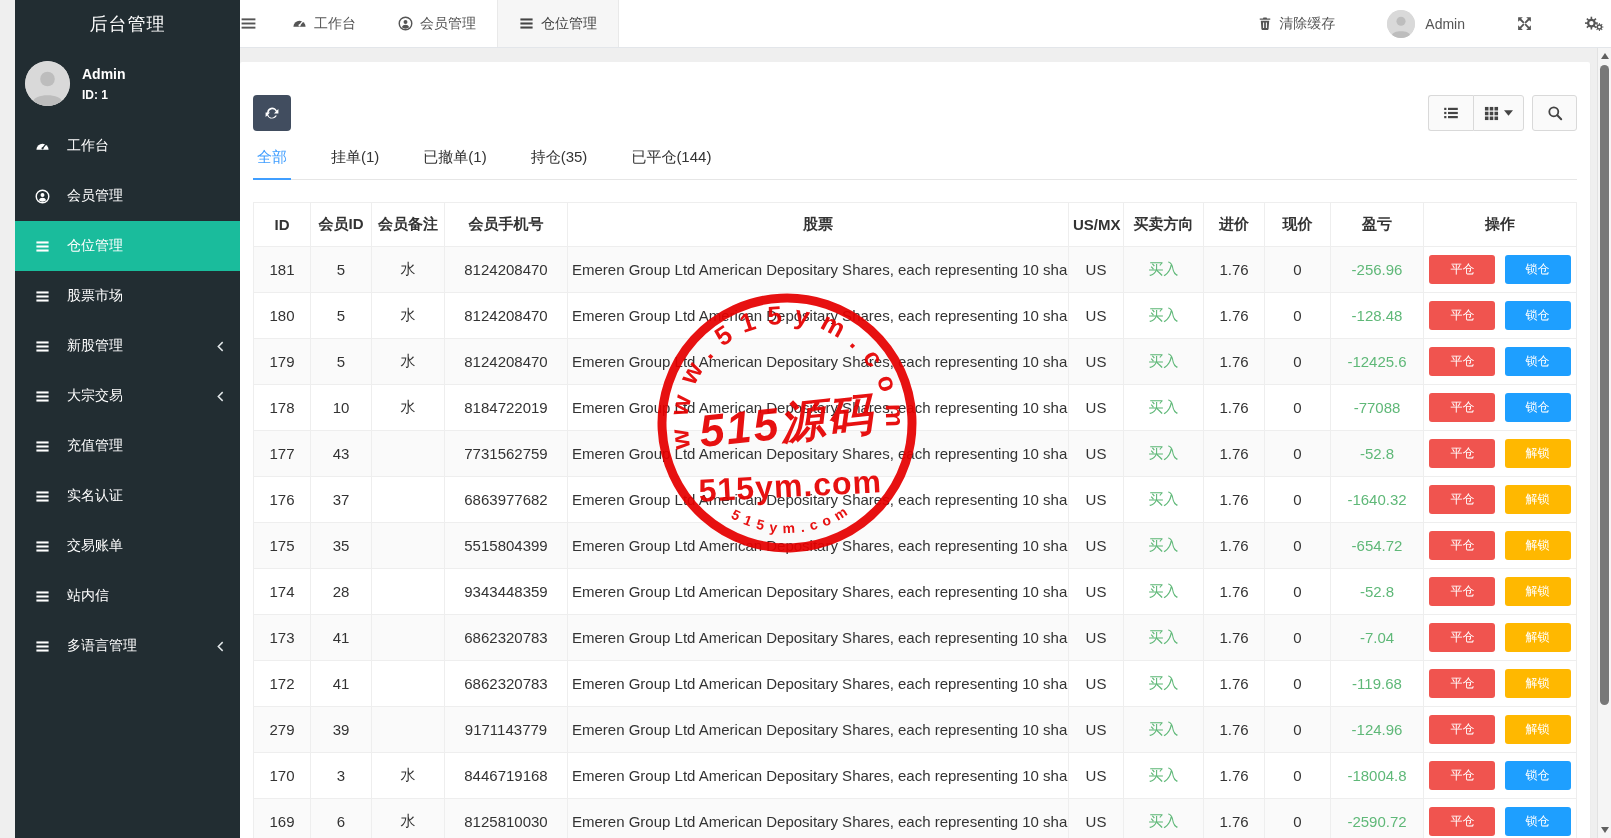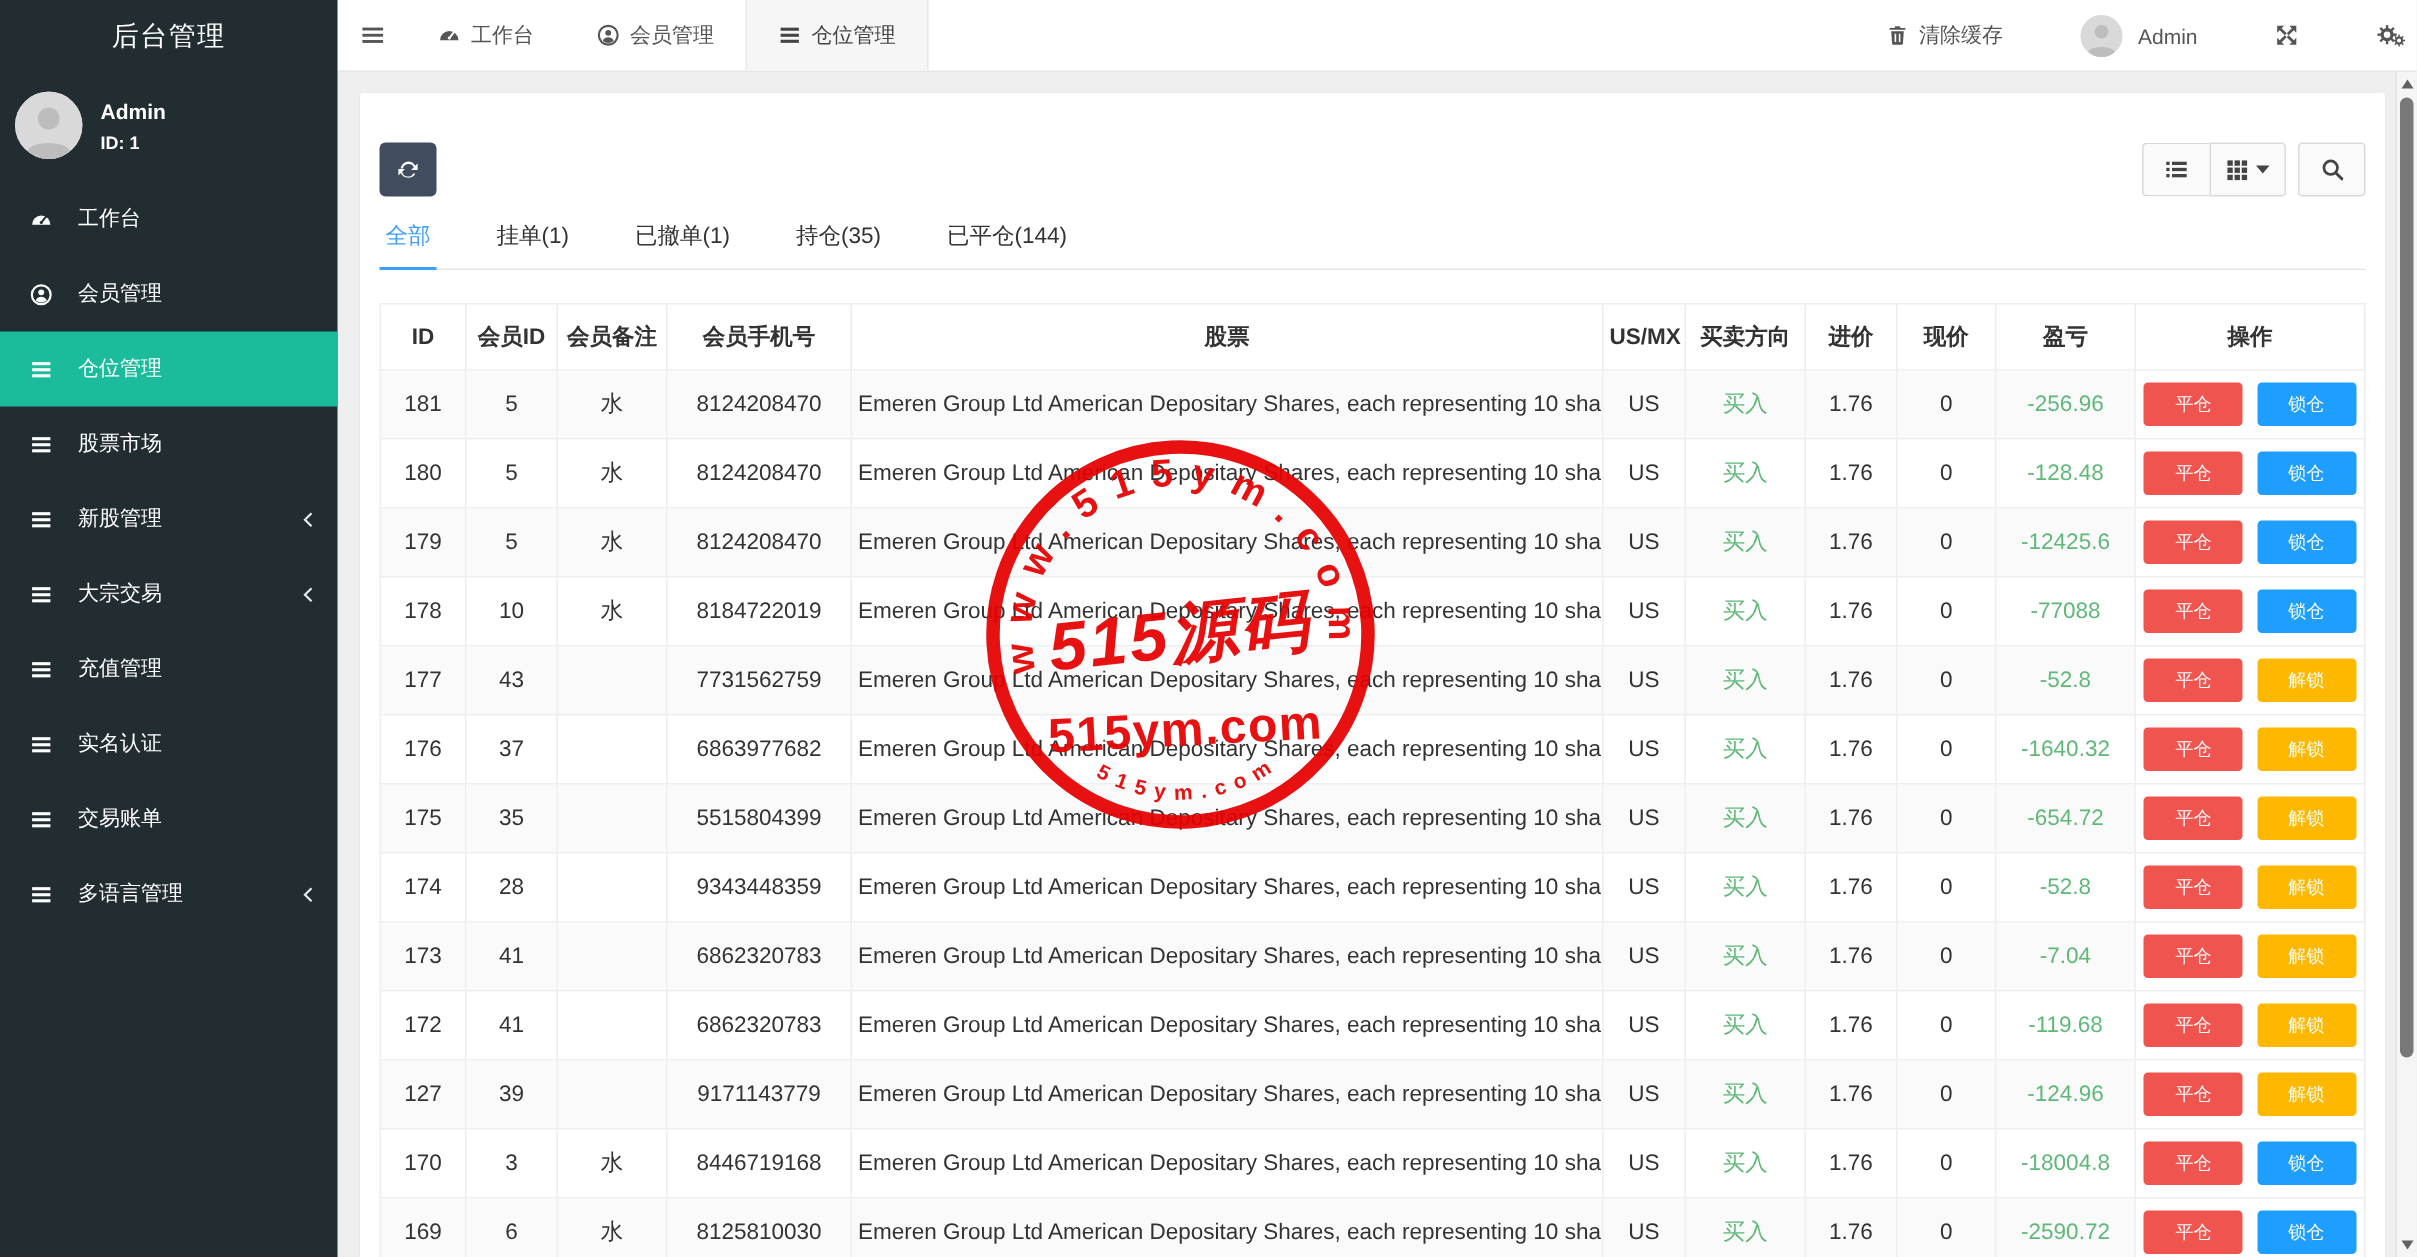--- a/index.html
+++ b/index.html
@@ -1,21 +1,21 @@
 <!DOCTYPE html>
 <html><head>
 <meta charset="utf-8">
 <style>
   *{margin:0;padding:0;box-sizing:border-box}
   html,body{width:1611px;height:838px;overflow:hidden;background:#efefef;
     font-family:"Liberation Sans","DejaVu Sans",sans-serif;}
   svg{display:block}
 
   
-  .sidebar{position:absolute;left:0;top:0;width:225px;height:838px;background:#222d32;color:#fff;z-index:5;--icon-bg:#222d32}
+  .sidebar{position:absolute;left:15px;top:0;width:225px;height:838px;background:#222d32;color:#fff;z-index:5;--icon-bg:#222d32}
   .brand{height:48px;line-height:48px;text-align:center;font-size:18px;color:#fff;letter-spacing:1px}
   .user-panel{display:flex;align-items:center;gap:12px;padding:13px 10px 13px 10px}
   .avatar{width:45px;height:45px;border-radius:50%;overflow:hidden;flex:none;background:#d9d9d9}
   .user-meta .user-name{font-weight:bold;font-size:14px;color:#fff}
   .user-meta .user-id{font-size:12px;color:#fff;margin-top:6px;font-weight:bold}
   .menu{margin-top:2px}
   .side-item{display:flex;align-items:center;height:50px;padding:0 16px 0 20px;font-size:14px;color:#fff;cursor:pointer}
   .side-item.active{background:#1abc9c}
   .side-icon{width:25px;display:flex;align-items:center}
   .side-label{margin-left:7px;white-space:nowrap}
@@ -206,20 +206,31 @@
           <svg viewBox="0 0 16 16" width="15" height="15" fill="currentColor">
             <rect x="1.5" y="2.6" width="13" height="2.2"></rect>
             <rect x="1.5" y="6.9" width="13" height="2.2"></rect>
             <rect x="1.5" y="11.2" width="13" height="2.2"></rect>
           </svg>
         </span>
     <span class="side-label">交易账单</span>
 
   </div>
 
+  <div class="side-item">
+    <span class="side-icon">
+          <svg viewBox="0 0 16 16" width="15" height="15" fill="currentColor">
+            <rect x="1.5" y="2.6" width="13" height="2.2"></rect>
+            <rect x="1.5" y="6.9" width="13" height="2.2"></rect>
+            <rect x="1.5" y="11.2" width="13" height="2.2"></rect>
+          </svg>
+        </span>
+    <span class="side-label">站内信</span>
+
+  </div>
 
   <div class="side-item expandable">
     <span class="side-icon">
           <svg viewBox="0 0 16 16" width="15" height="15" fill="currentColor">
             <rect x="1.5" y="2.6" width="13" height="2.2"></rect>
             <rect x="1.5" y="6.9" width="13" height="2.2"></rect>
             <rect x="1.5" y="11.2" width="13" height="2.2"></rect>
           </svg>
         </span>
     <span class="side-label">多语言管理</span>
@@ -595,21 +606,21 @@
     <td>1.76</td>
     <td>0</td>
     <td class="green">-119.68</td>
     <td class="c-actions">
       <button class="btn btn-close">平仓</button>
       <button class="btn btn-unlock">解锁</button>
     </td>
   </tr>
 
   <tr class="stripe">
-    <td class="c-id">127</td>
+    <td class="c-id">279</td>
     <td>39</td>
     <td></td>
     <td>9171143779</td>
     <td>Emeren Group Ltd American Depositary Shares, each representing 10 shares</td>
     <td>US</td>
     <td class="green">买入</td>
     <td>1.76</td>
     <td>0</td>
     <td class="green">-124.96</td>
     <td class="c-actions">

